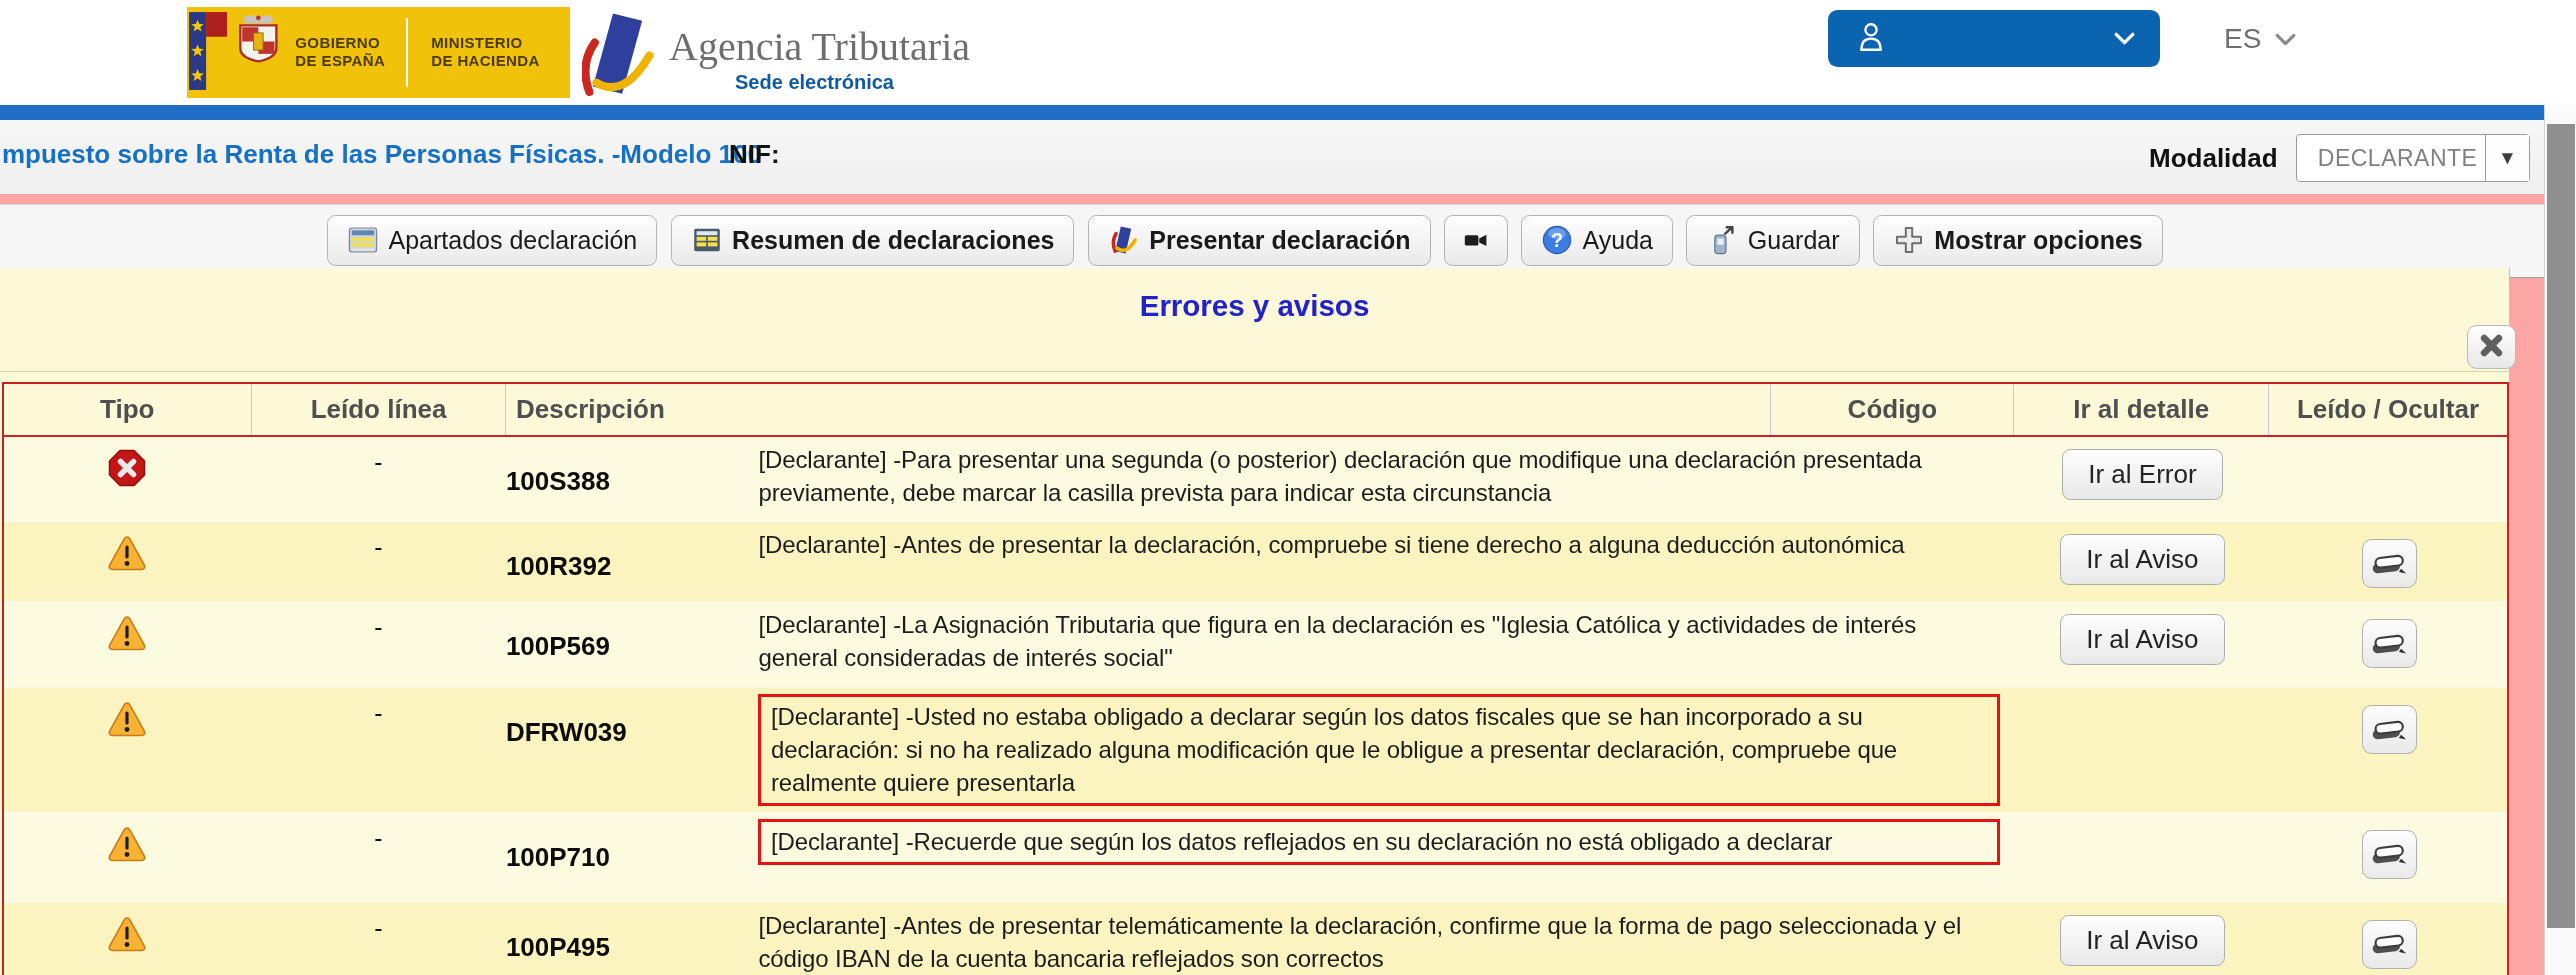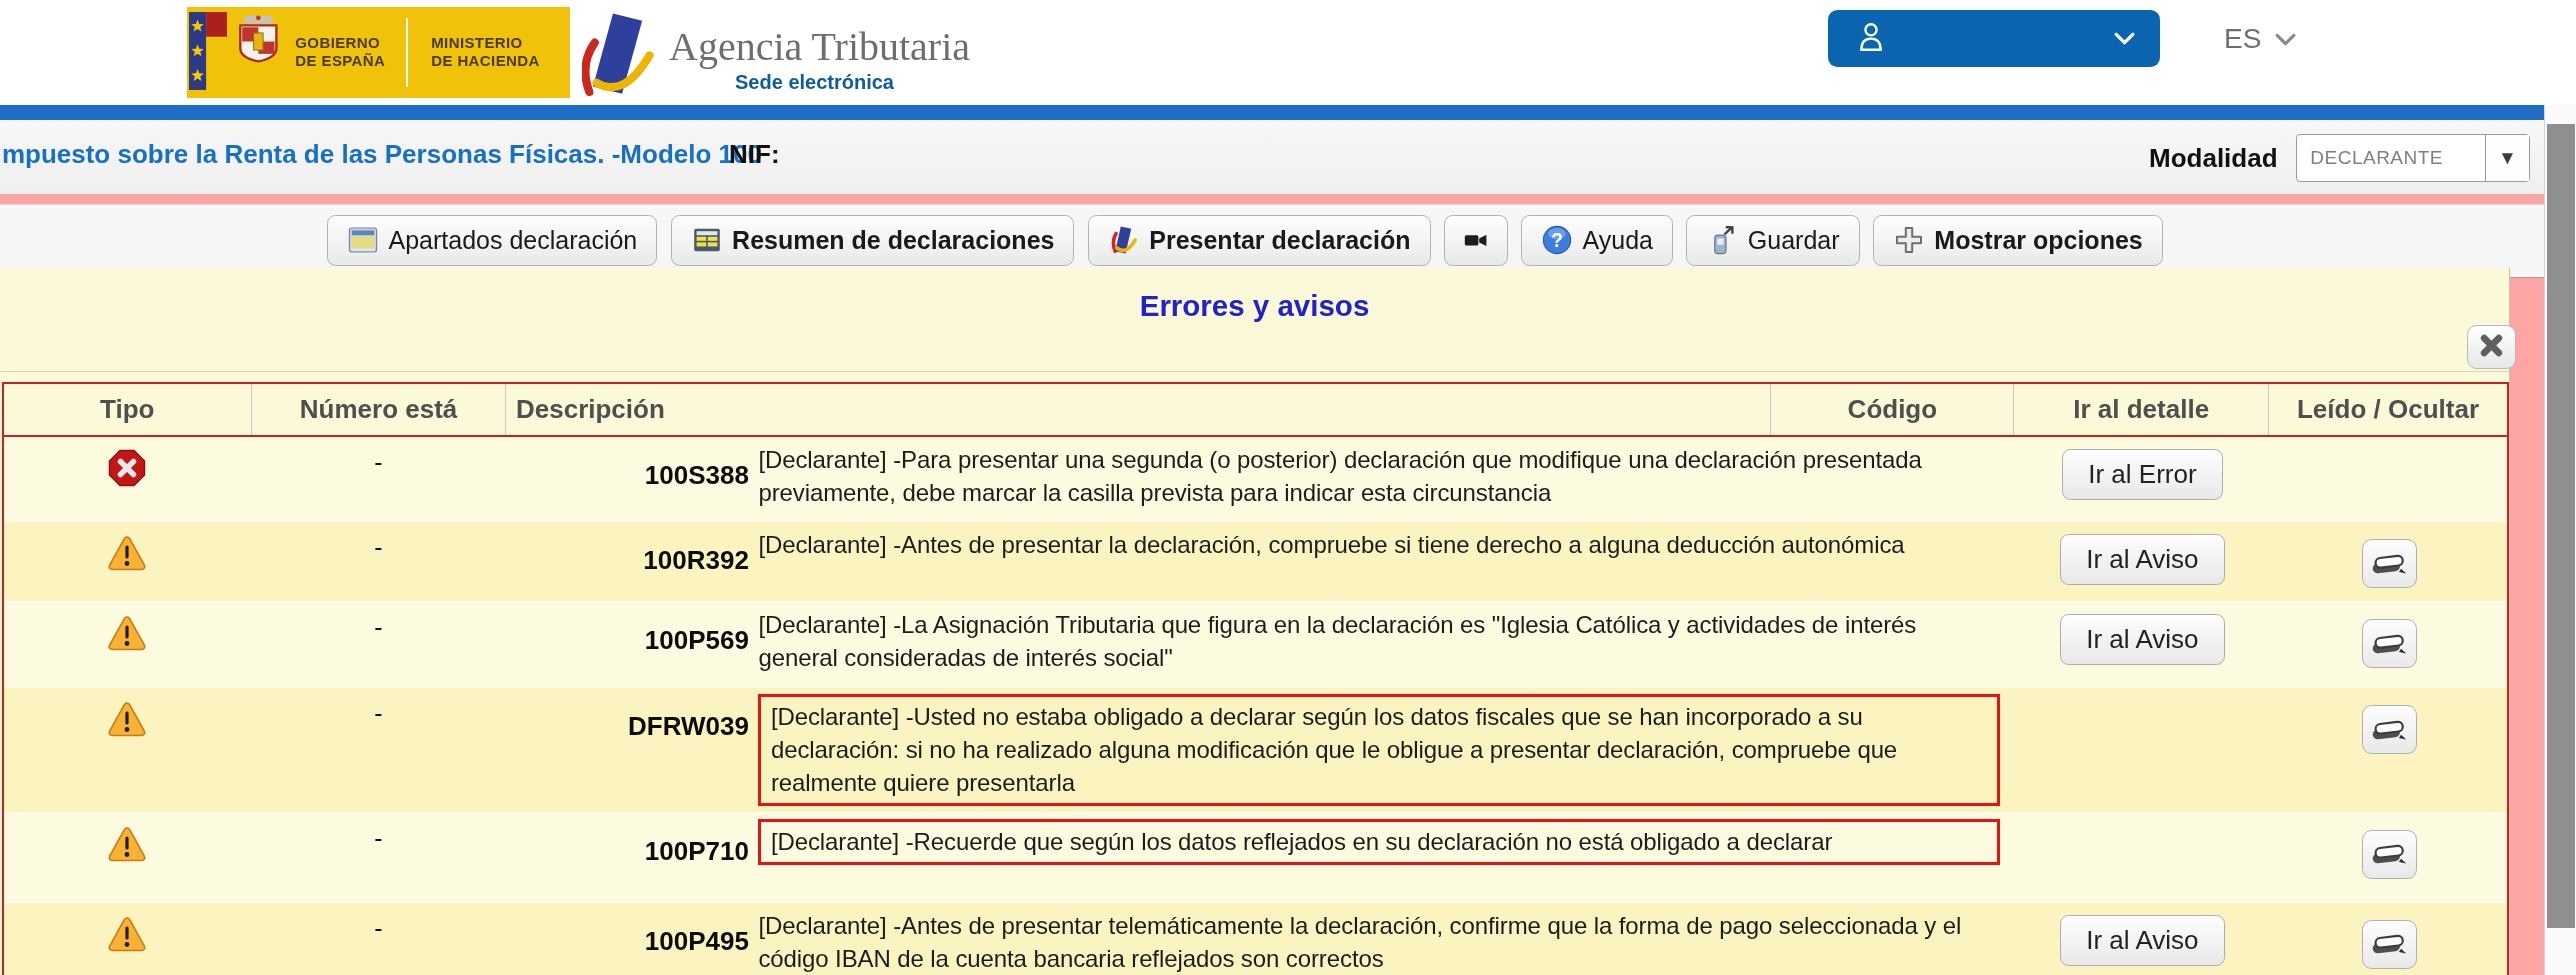--- a/index.html
+++ b/index.html
@@ -38,21 +38,21 @@
   #blue-bar { position:absolute; left:0; top:105px; width:2544px; height:15px; background:#1e6ec6; }
 
   
   #title-row { position:absolute; left:0; top:120px; width:2544px; height:74px;
                background:linear-gradient(#f7f7f7,#efefef); }
   #page-title { position:absolute; left:1.9px; top:19px; font-size:26px; font-weight:bold; color:#1670c4; white-space:nowrap; }
   #nif-label { position:absolute; left:729px; top:19px; font-size:26px; font-weight:bold; color:#111; }
   #modality-label { position:absolute; left:2149px; top:23px; font-size:26px; font-weight:bold; color:#111; }
   .select { position:absolute; left:2296px; top:14.3px; width:234px; height:48px; background:#fff;
             border:1.9px solid #9a9a9a; border-radius:3.8px; display:flex; align-items:center; cursor:pointer; }
-  .select .sel-text { flex:1; padding-left:13.3px; font-size:19px; color:#808080; letter-spacing:0.5px; }
+  .select .sel-text { flex:1; padding-left:13.3px; font-size:23px; color:#808080; letter-spacing:0.5px;text-align:center; }
   .select .sel-arrow { width:44px; height:100%; border-left:1.9px solid #9a9a9a; display:flex;
                        align-items:center; justify-content:center; color:#3c3c3c; font-size:19px; background:#fdfdfd; }
 
   
   #toolbar { position:absolute; left:0; top:204px; width:2544px; height:74px; background:#f6f6f6;
              border-top:1px solid #dcdcdc; border-bottom:1.9px solid #9f9f9f; }
   #toolbar-buttons { position:absolute; left:327px; top:9.5px; display:flex; gap:13.3px; }
   .tbtn { height:51px; display:flex; align-items:center; gap:9.5px; padding:0 19px;
           background:linear-gradient(#fefefe,#e9e9e9); border:1px solid #b2b2b2; border-radius:8.6px;
           font-family:"Liberation Sans", sans-serif; font-size:25px; color:#1a1a1a; cursor:pointer; white-space:nowrap; }
@@ -89,21 +89,21 @@
   .trow:nth-child(1){ min-height:84px; }
   .trow:nth-child(2){ min-height:80px; }
   .trow:nth-child(3){ min-height:86px; }
   .trow:nth-child(4){ min-height:113px; }
   .trow:nth-child(5){ min-height:90px; }
   .trow:nth-child(6){ min-height:124px; }
 
   .cell { flex:0 0 auto; }
   .c-tipo  { width:247px; display:flex; justify-content:center; padding-top:11.4px; }
   .c-linea { width:255px; text-align:center; padding-top:11.4px; font-size:25px; color:#111; }
-  .c-codigo{ width:243px; text-align:right; padding-top:23px; font-size:26px; font-weight:bold; color:#0c0c0c; }
+  .c-codigo{ width:243px; text-align:left; padding-top:29px; font-size:26px; font-weight:bold; color:#0c0c0c; }
   .c-desc  { width:1266px; padding:5.7px 15px 5.7px 9.5px; }
   .desc-inner { font-size:24px; line-height:33px; color:#1c1c1c; letter-spacing:-0.1px; }
   .desc-inner.hl { border:3.8px solid #e21414; padding:3.8px 9.5px; background:transparent; }
   .c-detalle { width:255px; display:flex; justify-content:center; }
   .c-leido   { width:239px; display:flex; justify-content:center; }
 
   .ticon { width:40px; height:40px; display:block; }
   .ticon svg { width:100%; height:100%; }
 
   .go-btn { margin-top:12.4px; height:51px; padding:0 25px; font-family:"Liberation Sans", sans-serif;
@@ -296,21 +296,21 @@
         <svg width="25" height="25" viewBox="0 0 24 24" fill="none" stroke="#5f5f5f" stroke-width="6.5" stroke-linecap="round">
             <path d="M5 5 L19 19 M19 5 L5 19"></path>
           </svg>
       </span>
     </button>
     <div id="panel-divider"></div>
 
     <div id="err-table">
       <div id="table-header">
         <div class="hcell col1">Tipo</div>
-        <div class="hcell col2">Número está</div>
+        <div class="hcell col2">Leído línea</div>
         <div class="hcell col4">Descripción</div>
         <div class="hcell col3">Código</div>
         <div class="hcell col5">Ir al detalle</div>
         <div class="hcell col6">Leído / Ocultar</div>
       </div>
       <div id="table-body">
   <div class="trow odd">
     <div class="cell c-tipo">
               <span class="ticon"><svg viewBox="0 0 40 40">
                   <path d="M13 2.5 h14 l10.5 10.5 v14 l-10.5 10.5 h-14 l-10.5 -10.5 v-14 z" fill="#c41616" stroke="#8e0f0f" stroke-width="1.5"></path>

